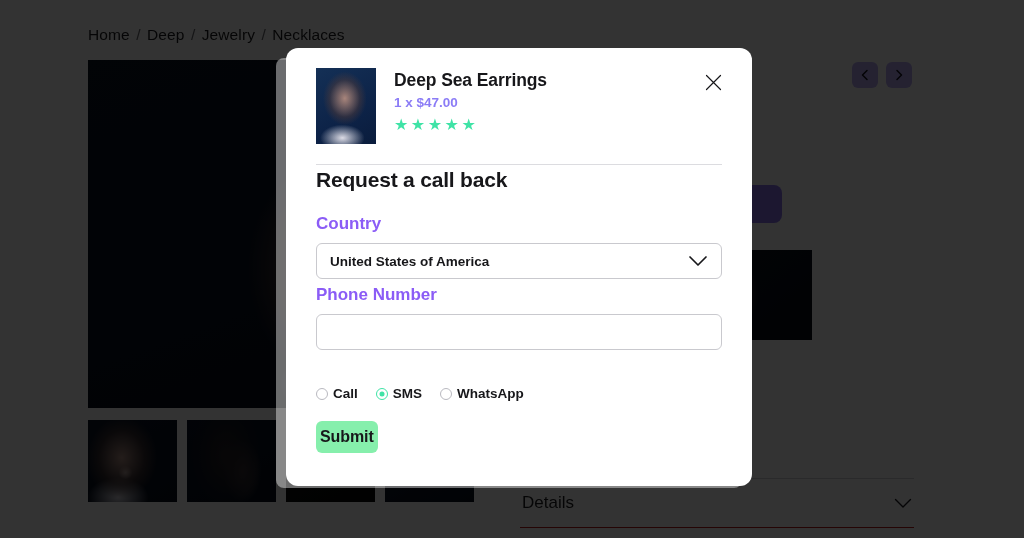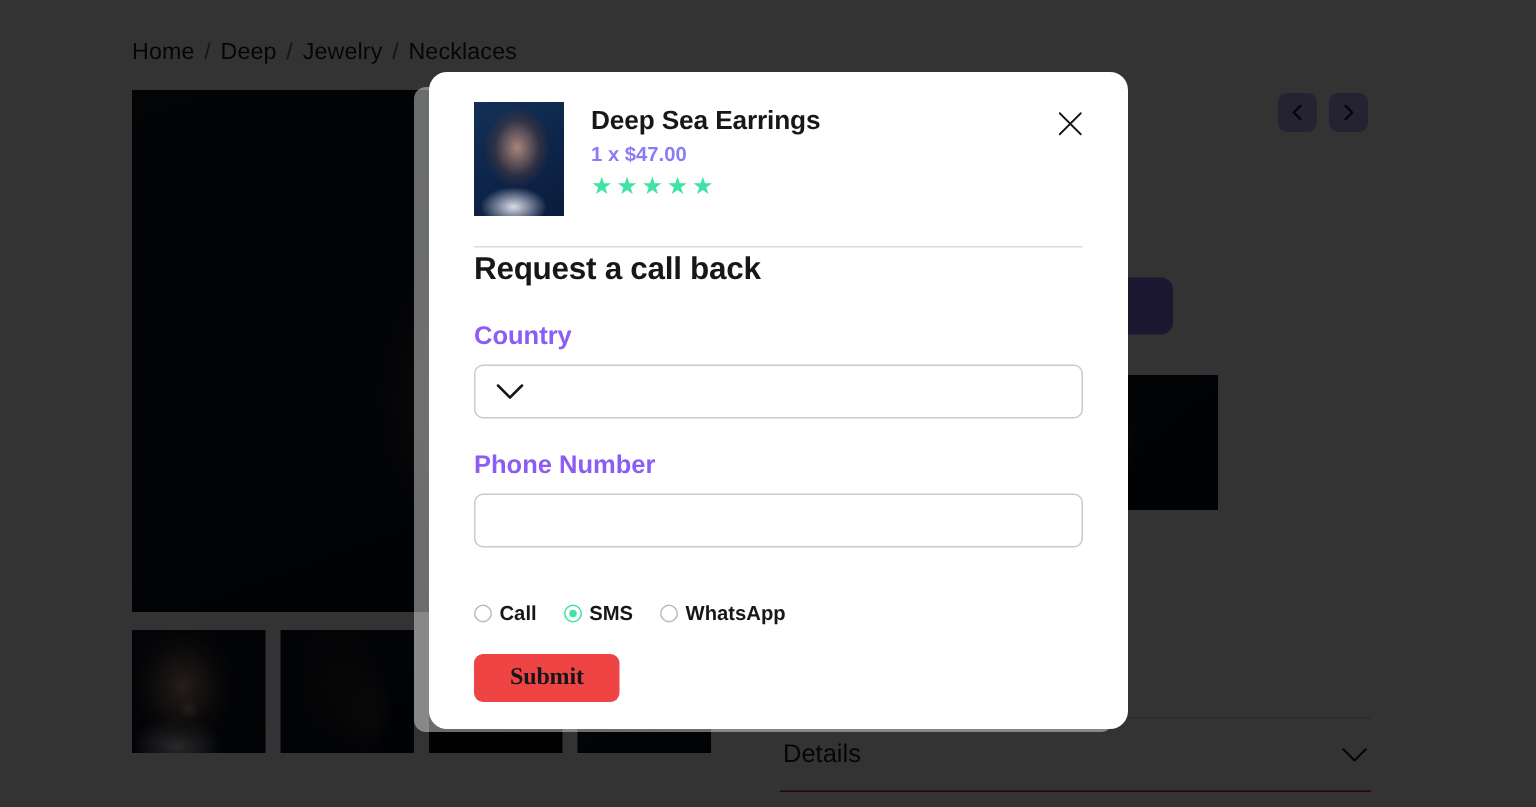--- a/index.html
+++ b/index.html
@@ -262,21 +262,21 @@
     color: #17171a;
     letter-spacing: -0.2px;
   }
 
   .field-label {
     font-size: 17px;
     font-weight: 700;
     color: #8b5cf6;
   }
   .field-group { margin-top: 22px; }
-  .field-group.second { margin-top: 21px; }
+  .field-group.second { margin-top: 6px; }
 
   .select-box {
     margin-top: 9px;
     height: 36px;
     border: 1px solid #c9c9ce;
     border-radius: 6px;
     display: flex;
     align-items: center;
     justify-content: space-between;
     padding: 0 13px 0 13px;
@@ -336,26 +336,26 @@
     background: #3fe3a6;
   }
   .radio-label {
     font-size: 13.5px;
     font-weight: 700;
     color: #17171a;
   }
 
   .submit-btn {
     margin-top: 20px;
-    background: #ef4444;
+    background: #86efac;
     border: none;
     border-radius: 6px;
     height: 32px;
-    padding: 0 24px;
-    font-family: Liberation Serif, serif;
+    padding: 0 4px;
+    font-family: Liberation Sans, sans-serif;
     font-size: 16px;
     font-weight: 700;
     color: #17171a;
     letter-spacing: -0.1px;
   }
 </style>
 </head>
 <body>
 
 <div id="page-root">
@@ -431,20 +431,21 @@
     </div>
   </div>
 
   <div class="divider"></div>
 
   <div class="modal-title">Request a call back</div>
 
   <div class="field-group">
     <div class="field-label">Country</div>
     <div class="select-box">
+      <span class="select-value">United States of America</span>
       <svg width="20" height="12" viewBox="0 0 20 12">
         <path d="M2 2 L10 10 L18 2" stroke="#17171a" stroke-width="1.7" fill="none" stroke-linecap="round" stroke-linejoin="round"></path>
       </svg>
     </div>
   </div>
 
   <div class="field-group second">
     <div class="field-label">Phone Number</div>
     <input class="text-input" type="text" placeholder="" value="" style="">
   </div>

